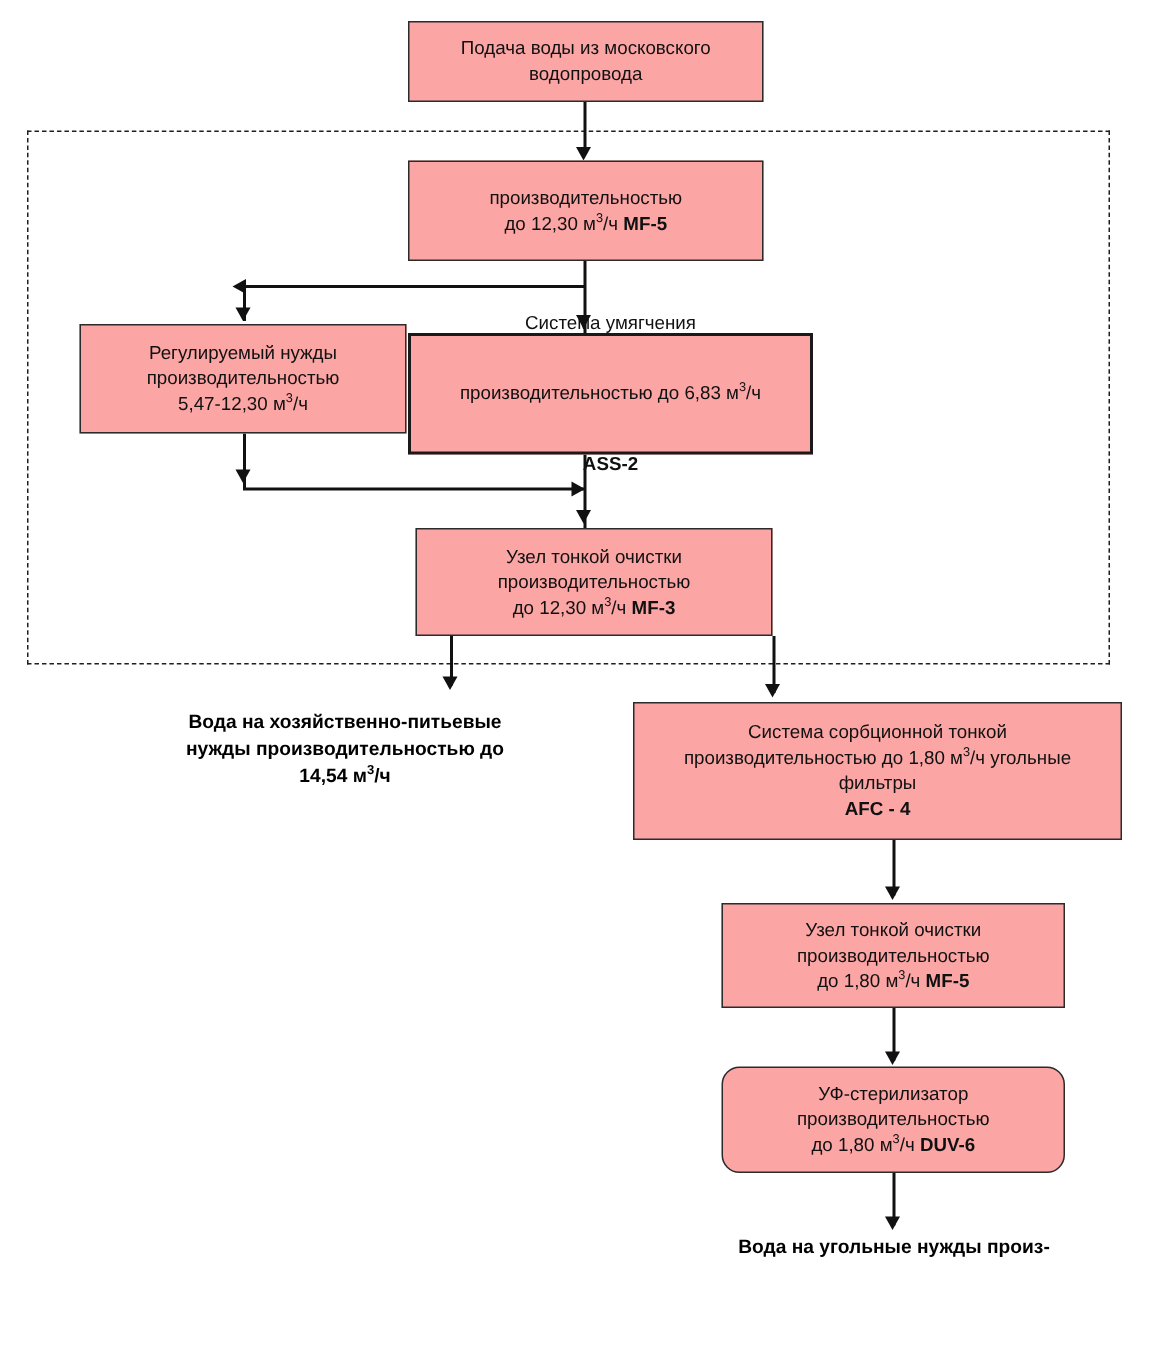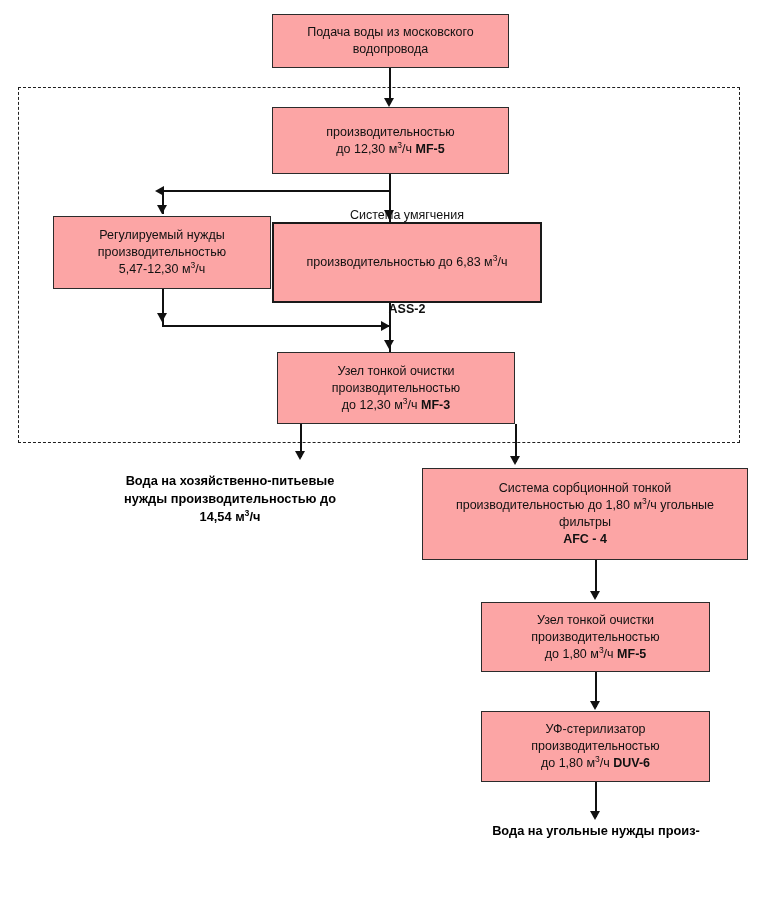--- a/index.html
+++ b/index.html
@@ -177,21 +177,21 @@
 
   <div class="box" style="left:481px; top:602px; width:229px; height:70px;">
     <span class="ln">Узел тонкой очистки</span>
     <span class="ln">производительностью</span>
     <span class="ln"><span>до 1,80  м</span><sup>3</sup><span>/ч </span><b>MF-5</b></span>
   </div>
 
   <div class="line-v" style="left:595px; top:672px; height:35px;"></div>
   <div class="arrow down" style="left:590px; top:701px;"></div>
 
-  <div class="box" style="left:481px; top:711px; width:229px; height:71px;">
+  <div class="box" style="left:481px; top:711px; width:229px; height:71px;border-radius:12px;">
     <span class="ln">УФ-стерилизатор</span>
     <span class="ln">производительностью</span>
     <span class="ln"><span>до 1,80  м</span><sup>3</sup><span>/ч </span><b>DUV-6</b></span>
   </div>
 
   <div class="line-v" style="left:595px; top:782px; height:35px;"></div>
   <div class="arrow down" style="left:590px; top:811px;"></div>
 
   <div class="freetext" style="left:451px; top:822px; width:290px;">
     <span class="ln">Вода на угольные нужды произ-</span>

